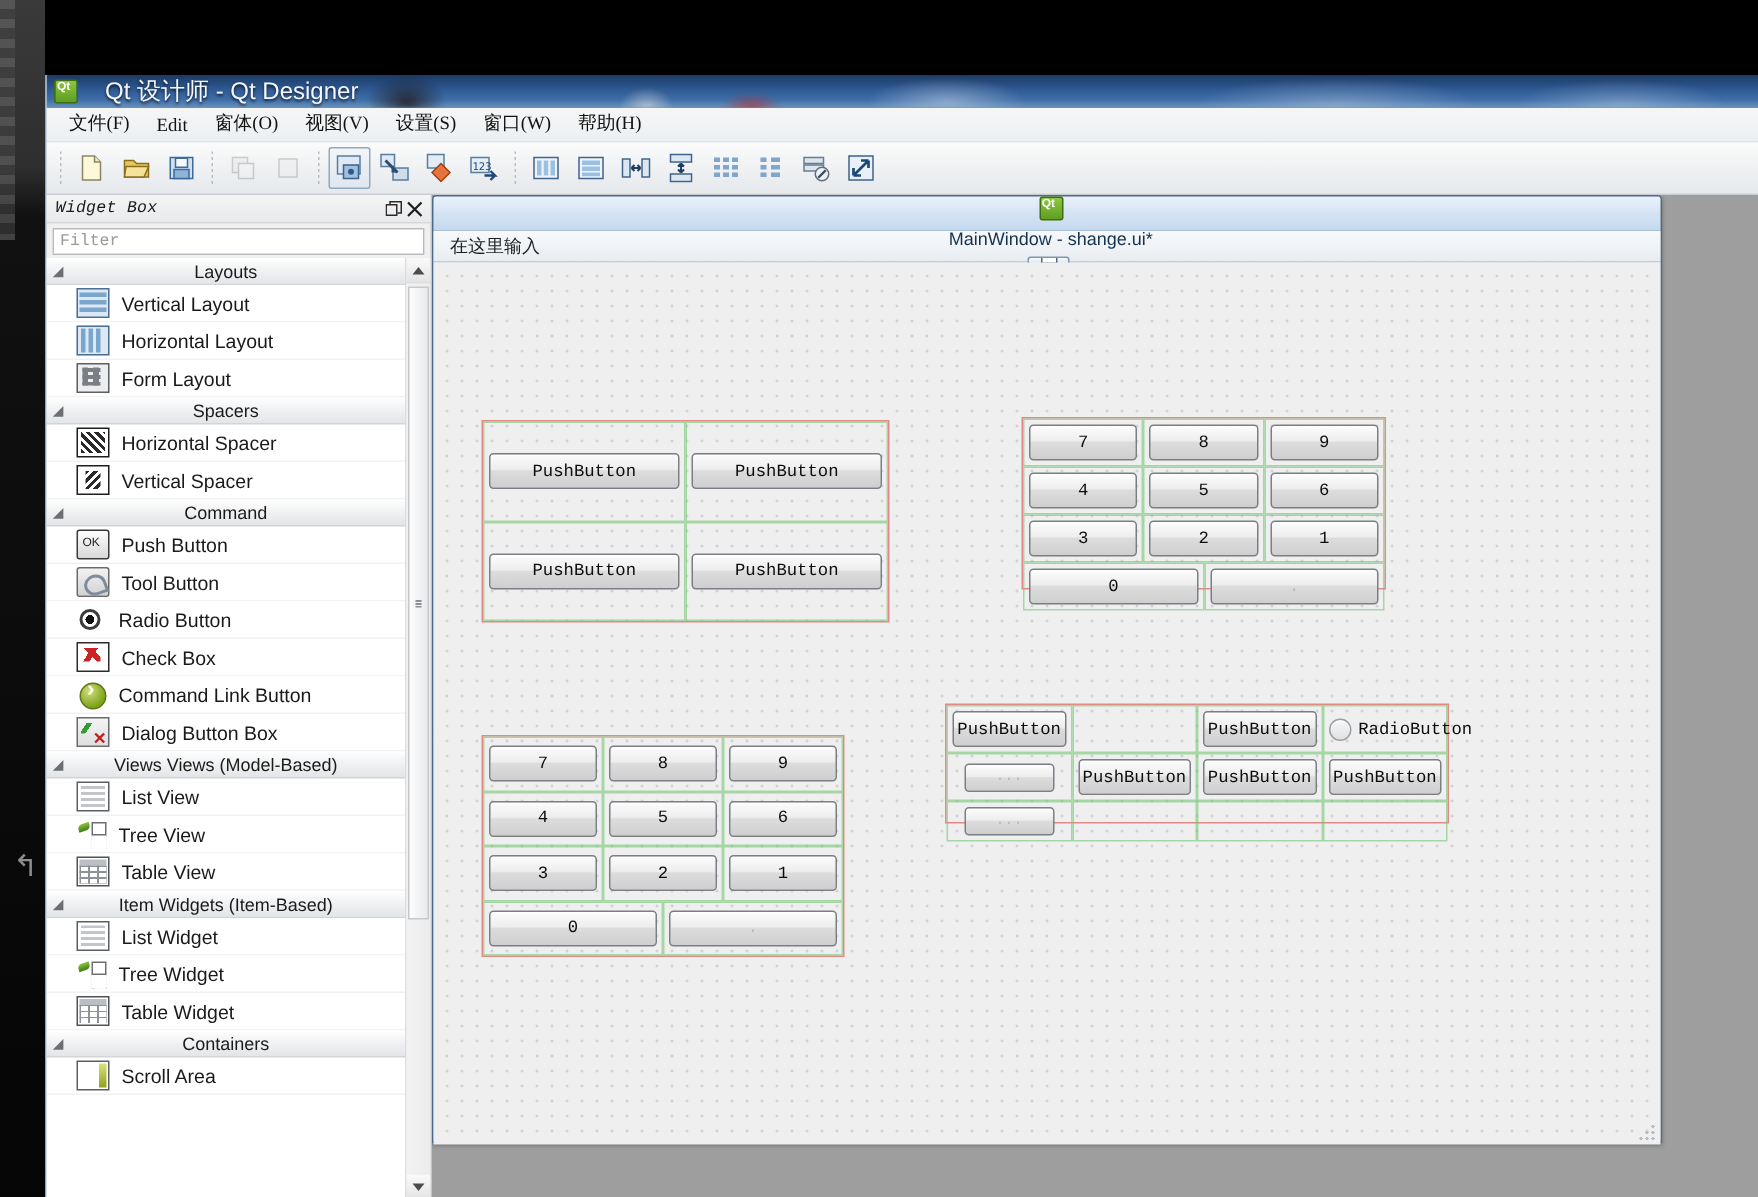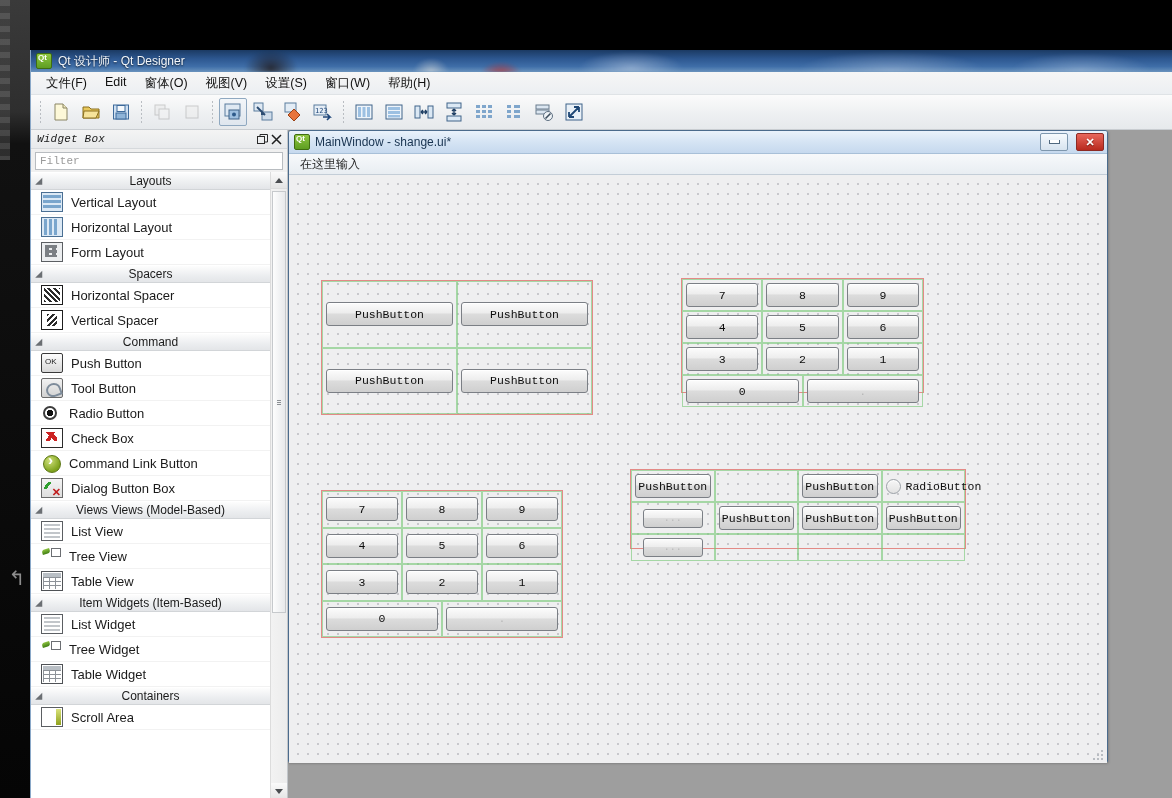--- a/index.html
+++ b/index.html
@@ -29,25 +29,25 @@
       radial-gradient(30px 18px at 470px 24px, rgba(190,40,35,.75), rgba(190,40,35,0) 70%),
       radial-gradient(70px 22px at 600px 18px, rgba(215,225,240,.45), rgba(215,225,240,0) 75%),
       radial-gradient(120px 24px at 860px 20px, rgba(195,210,230,.40), rgba(195,210,230,0) 78%),
       radial-gradient(90px 22px at 1050px 20px, rgba(205,220,238,.35), rgba(205,220,238,0) 78%);
     filter:blur(1px);}
   #tb-inner{position:relative;display:flex;align-items:center;height:22px;padding-left:5px;gap:6px;}
   .qt-logo{width:14px;height:14px;border-radius:2px;flex:none;position:relative;
     background:linear-gradient(180deg,#8ec641 0%,#5e9e22 100%);border:1px solid #3f6d12;}
   .qt-logo:after{content:"Qt";position:absolute;left:1px;top:-1px;font-size:8px;color:#fff;
     font-family:"Liberation Sans",sans-serif;font-weight:bold;}
-  #tb-title{color:#f2f6fa;font-size:12px;text-shadow:0 1px 2px rgba(0,0,0,.75);white-space:nowrap;}
-  
-  #menubar{height:22px;display:flex;align-items:flex-start;padding-left:6px;gap:0;
+  #tb-title{color:#f2f6fa;font-size:16px;text-shadow:0 1px 2px rgba(0,0,0,.75);white-space:nowrap;margin-left:12px;}
+  
+  #menubar{height:22px;display:flex;align-items:flex-end;padding-left:6px;gap:0;
     background:linear-gradient(180deg,#f6f6f6 0%,#eceff2 100%);
-    border-bottom:1px solid #dfe3e6;}
+    border-bottom:1px solid #dfe3e6;font-family:Liberation Serif, serif;}
   .menu-item{padding:3px 9px;font-size:12.5px;color:#111;white-space:nowrap;cursor:default;}
   
   #toolbar{height:34px;display:flex;align-items:center;padding-left:4px;
     background:linear-gradient(180deg,#fbfbfb 0%,#eef0f2 55%,#e6e9ec 100%);
     border-bottom:1px solid #c9cdd1;}
   .tb-sep{width:1px;height:22px;margin:0 5px;
     background:repeating-linear-gradient(180deg,#b9bdc2 0 2px,transparent 2px 4px);}
   .tb-btn{width:26px;height:26px;margin:0 1px;display:flex;align-items:center;justify-content:center;
     border:1px solid transparent;border-radius:2px;}
   .tb-btn.active{border:1px solid #8fa8c0;background:linear-gradient(180deg,#f3f6f9,#dfe6ee);}
@@ -67,21 +67,21 @@
   #wb-filter span{font-family:"Liberation Mono",monospace;font-size:11px;color:#9a9a9a;}
   #wb-scroller{flex:1;display:flex;overflow:hidden;position:relative;}
   #wb-list{flex:1;overflow:hidden;background:#fff;}
   .cat-head{height:16px;display:flex;align-items:center;justify-content:center;position:relative;
     background:linear-gradient(180deg,#fdfdfd 0%,#eceef0 60%,#e3e5e8 100%);
     border-top:1px solid #fff;border-bottom:1px solid #d2d5d8;
     font-size:12px;color:#1b1b1b;}
   .cat-head .tri{position:absolute;left:7px;top:5px;width:0;height:0;
     border-left:5px solid #6b6f73;border-top:5px solid transparent;border-bottom:5px solid transparent;
     transform:rotate(45deg);}
-  .wi{height:24px;display:flex;align-items:center;gap:8px;padding-left:10px;background:#fff;
+  .wi{height:24px;display:flex;align-items:center;gap:8px;padding-left:20px;background:#fff;
     border-bottom:1px solid #f2f2f2;}
   .wi-label{font-size:13px;color:#1a1a1a;white-space:nowrap;}
   .ic{width:20px;height:18px;flex:none;position:relative;}
   
   .ic-vlayout{border:1px solid #4a6f93;background:#dce9f5;}
   .ic-vlayout:before{content:"";position:absolute;left:1px;right:1px;top:2px;height:3px;
     background:#7aa6cd;box-shadow:0 5px 0 #7aa6cd,0 10px 0 #7aa6cd;}
   .ic-hlayout{border:1px solid #4a6f93;background:#dce9f5;}
   .ic-hlayout:before{content:"";position:absolute;top:1px;bottom:1px;left:2px;width:3px;
     background:#7aa6cd;box-shadow:5px 0 0 #7aa6cd,10px 0 0 #7aa6cd;}
@@ -154,21 +154,21 @@
     background:linear-gradient(90deg,#fdfdfd,#e7e9eb);}
   #sb-thumb:after{content:"";position:absolute;left:4px;right:4px;top:50%;height:5px;margin-top:-2px;
     background:repeating-linear-gradient(180deg,#8b8f93 0 1px,transparent 1px 2px);}
   
   #workspace{flex:1;position:relative;background:#9e9e9e;overflow:hidden;}
   #mdi{position:absolute;left:0px;top:0px;width:818px;height:630px;
     background:linear-gradient(180deg,#dce9f7,#cfe0f2);
     border:1px solid #4b6b8c;border-radius:3px 3px 0 0;box-shadow:0 1px 3px rgba(0,0,0,.35);}
   #mdi-tb{height:22px;display:flex;align-items:center;padding-left:5px;gap:5px;
     background:linear-gradient(180deg,#eaf2fb 0%,#d5e4f4 50%,#c6d9ee 100%);
-    border-bottom:1px solid #a8c0d8;border-radius:2px 2px 0 0;}
+    border-bottom:1px solid #a8c0d8;border-radius:2px 2px 0 0;flex-direction:column;}
   #mdi-title{flex:1;font-size:12px;color:#17324f;white-space:nowrap;}
   .mdi-btn{width:26px;height:16px;border:1px solid #7e97ae;border-radius:2px;margin-right:3px;
     display:flex;align-items:center;justify-content:center;
     background:linear-gradient(180deg,#f6fafd,#d7e3ef);}
   .mdi-btn.close{border-color:#8d2a24;background:linear-gradient(180deg,#e8675c,#b8291e);}
   .mdi-btn.close span{color:#fff;font-size:11px;font-weight:bold;line-height:1;text-shadow:0 1px 1px #6d140e;}
   .mdi-btn.min span{display:block;width:9px;height:3px;border:1px solid #51697f;border-top:none;background:#fff;}
   #form-menubar{height:20px;background:linear-gradient(180deg,#f7f9fb,#e8edf2);
     border-bottom:1px solid #c3cdd7;display:flex;align-items:center;padding-left:4px;}
   #form-menu-hint{font-size:12px;color:#1e1e1e;padding:1px 6px;border:1px solid transparent;}

